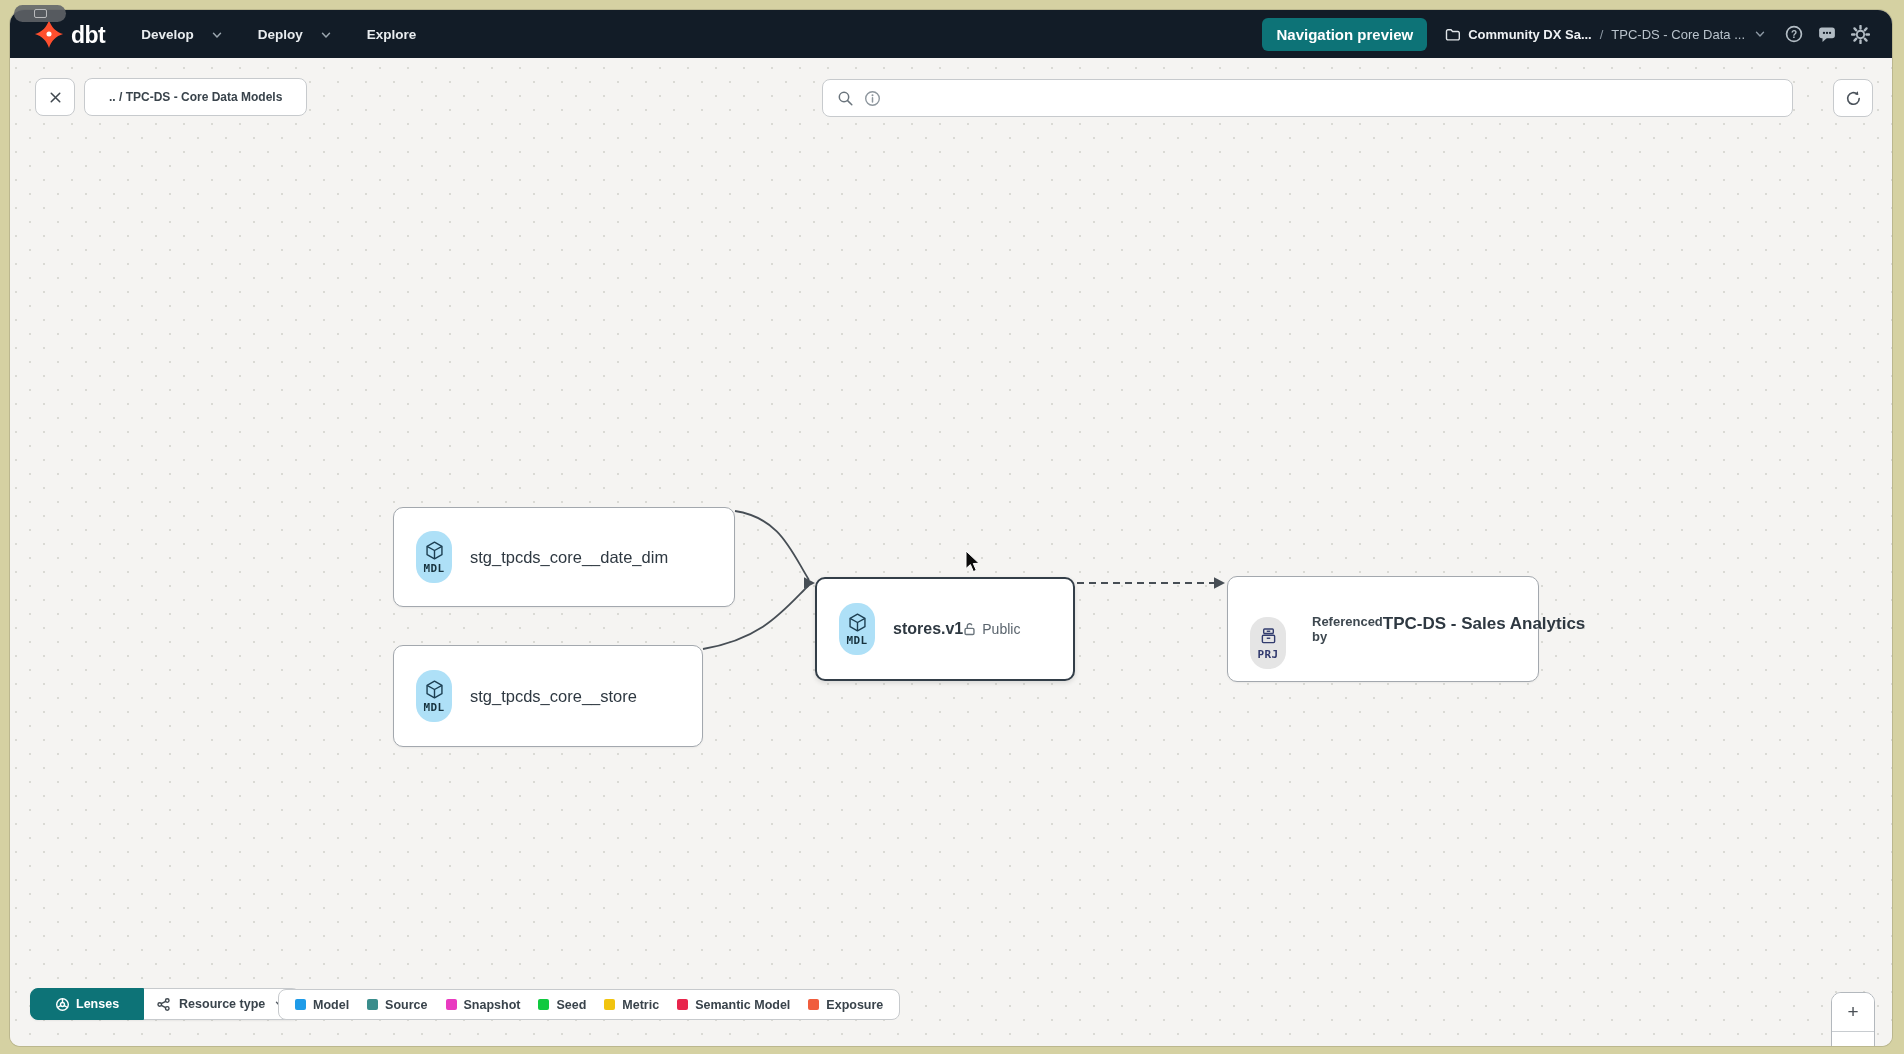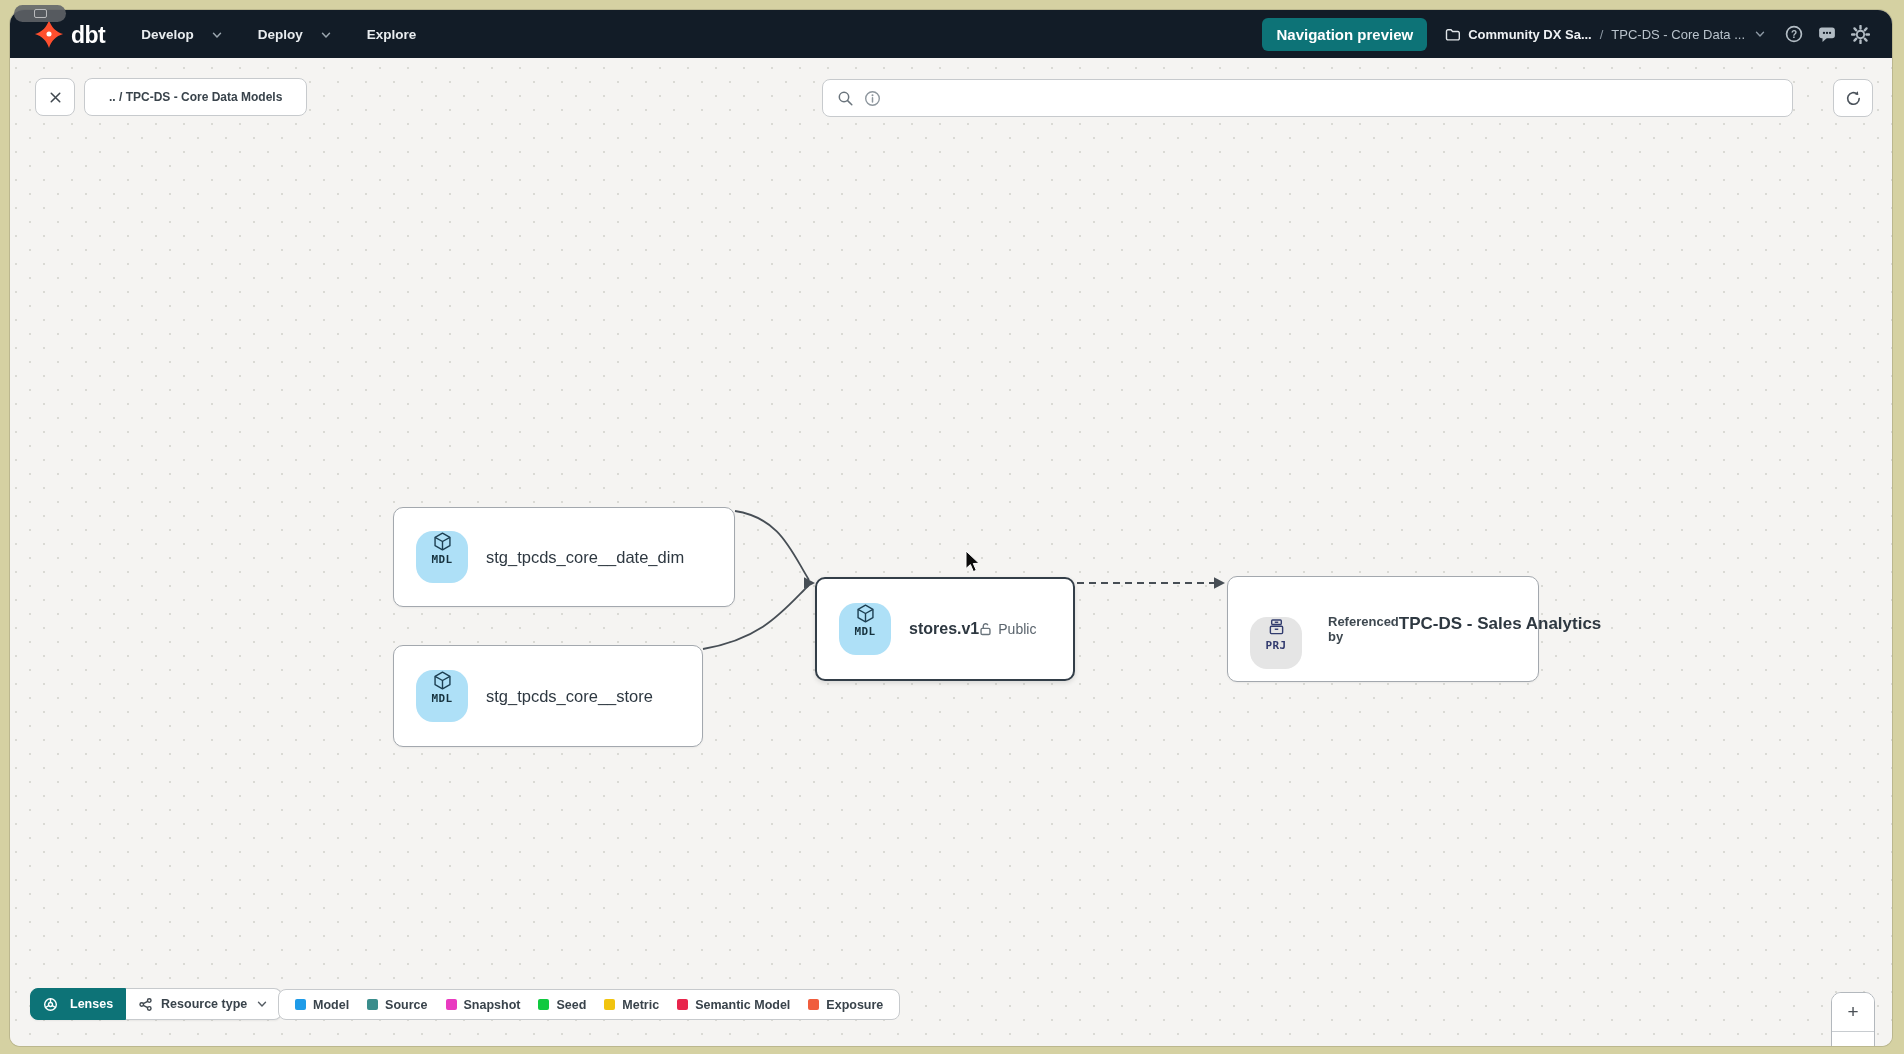--- a/index.html
+++ b/index.html
@@ -56,43 +56,43 @@
 
   
   .node { position:absolute; background:#fff; border:1px solid #a3a8ae; border-radius:10px;
     display:flex; align-items:center; gap:18px; padding:0 20px 0 22px; cursor:pointer;
     box-shadow:0 1px 2px rgba(0,0,0,.05); }
   .node-date-dim { left:383px; top:449px; width:342px; height:100px; }
   .node-store { left:383px; top:587px; width:310px; height:102px; }
   .node-stores-v1 { left:805px; top:519px; width:260px; height:104px; border:2px solid #333e48;
     box-shadow:0 2px 5px rgba(0,0,0,.12); }
   .node-referenced { left:1217px; top:518px; width:312px; height:106px; }
-  .chip { width:52px; height:52px; border-radius:17px; flex:none;
-    display:flex; flex-direction:column; align-items:center; gap:0; }
+  .chip { width:36px; height:52px; border-radius:17px; flex:none;
+    display:flex; flex-direction:column; align-items:center; justify-content:center; gap:0; }
   .chip-model { background:#aee0f7; }
   .chip-project { background:#e5e5e5;margin-top:28px; }
   .chip-code { font-family:"DejaVu Sans Mono", monospace; font-size:11px; font-weight:700;
     letter-spacing:.3px; color:#16323e; margin-top:1px; }
   .chip-project .chip-code { color:#313a6e; }
   .node-label { font-size:16.5px; font-weight:500; color:#2e3841; white-space:nowrap; }
   .node-col { display:flex; flex-direction:row; gap:0; }
   .node-title { font-size:16px; font-weight:600; color:#2e3841; }
   .node-access { display:flex; align-items:center; gap:6px; font-size:14px; color:#5a646d; }
   .node-kicker { font-size:13px; font-weight:600; color:#3e4850;margin-left:8px; }
   .node-big { font-size:17px; font-weight:600; color:#2e3841; white-space:nowrap; }
 
   .edges { position:absolute; left:0; top:0; width:1882px; height:988px; pointer-events:none; }
 
   .cursor { position:absolute; left:955px; top:493px; pointer-events:none; z-index:40; }
 
   
   .lenses-group { position:absolute; left:20px; top:930px; display:flex; height:32px;
     border-radius:8px; box-shadow:0 1px 2px rgba(0,0,0,.06); }
-  .lenses-btn { display:flex; align-items:center; gap:12px; background:#0d7377; color:#fff;
-    font-size:12.5px; font-weight:700; padding:0 12px; border-radius:8px 0 0 8px;
+  .lenses-btn { display:flex; align-items:center; gap:6px; background:#0d7377; color:#fff;
+    font-size:12.5px; font-weight:700; padding:0 24px; border-radius:8px 0 0 8px;
     border:1px solid #0d7377; cursor:pointer; font-family:inherit; }
   .resource-btn { display:flex; align-items:center; gap:8px; background:#fff; color:#39434b;
     font-size:12.5px; font-weight:600; padding:0 12px; border-radius:0 8px 8px 0;
     border:1px solid #c7cacd; border-left:none; cursor:pointer; font-family:inherit; }
   .legend { position:absolute; left:268px; top:931px; height:31px; background:#fff;
     border:1px solid #c7cacd; border-radius:8px; display:flex; align-items:center;
     gap:18px; padding:0 16px; }
   .legend-item { display:flex; align-items:center; gap:7px; }
   .legend-swatch { width:11px; height:11px; border-radius:2px; }
   .legend-label { font-size:12.5px; font-weight:600; color:#39434b; white-space:nowrap; }

